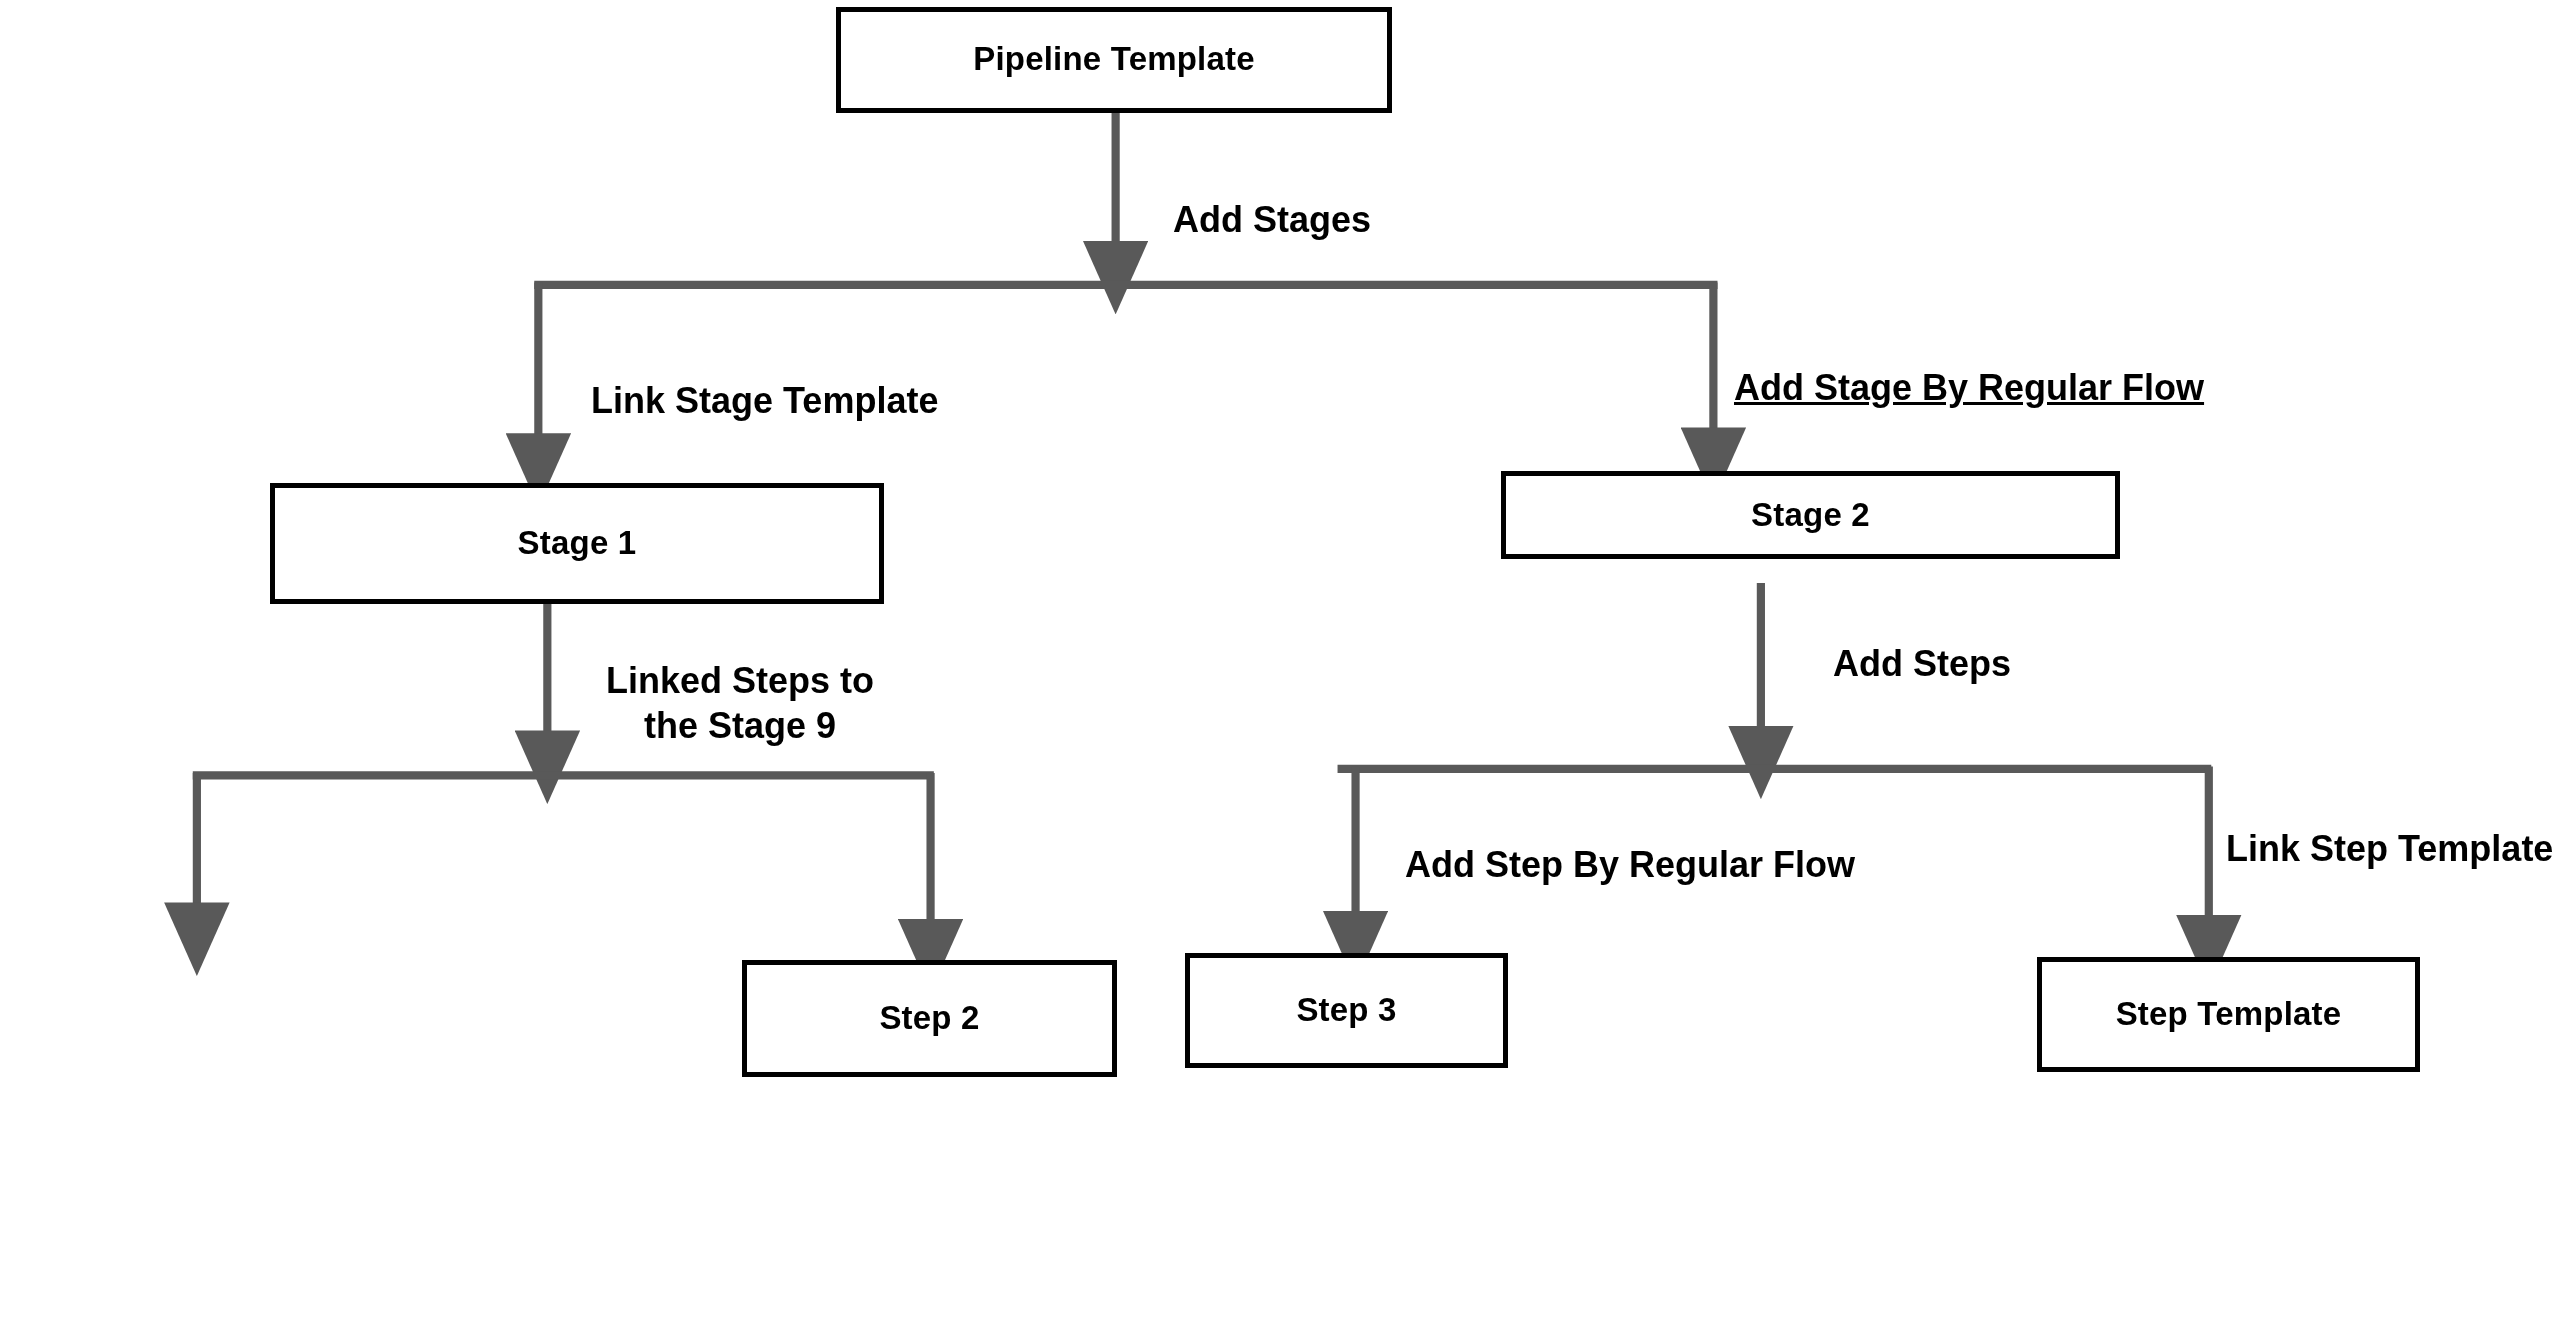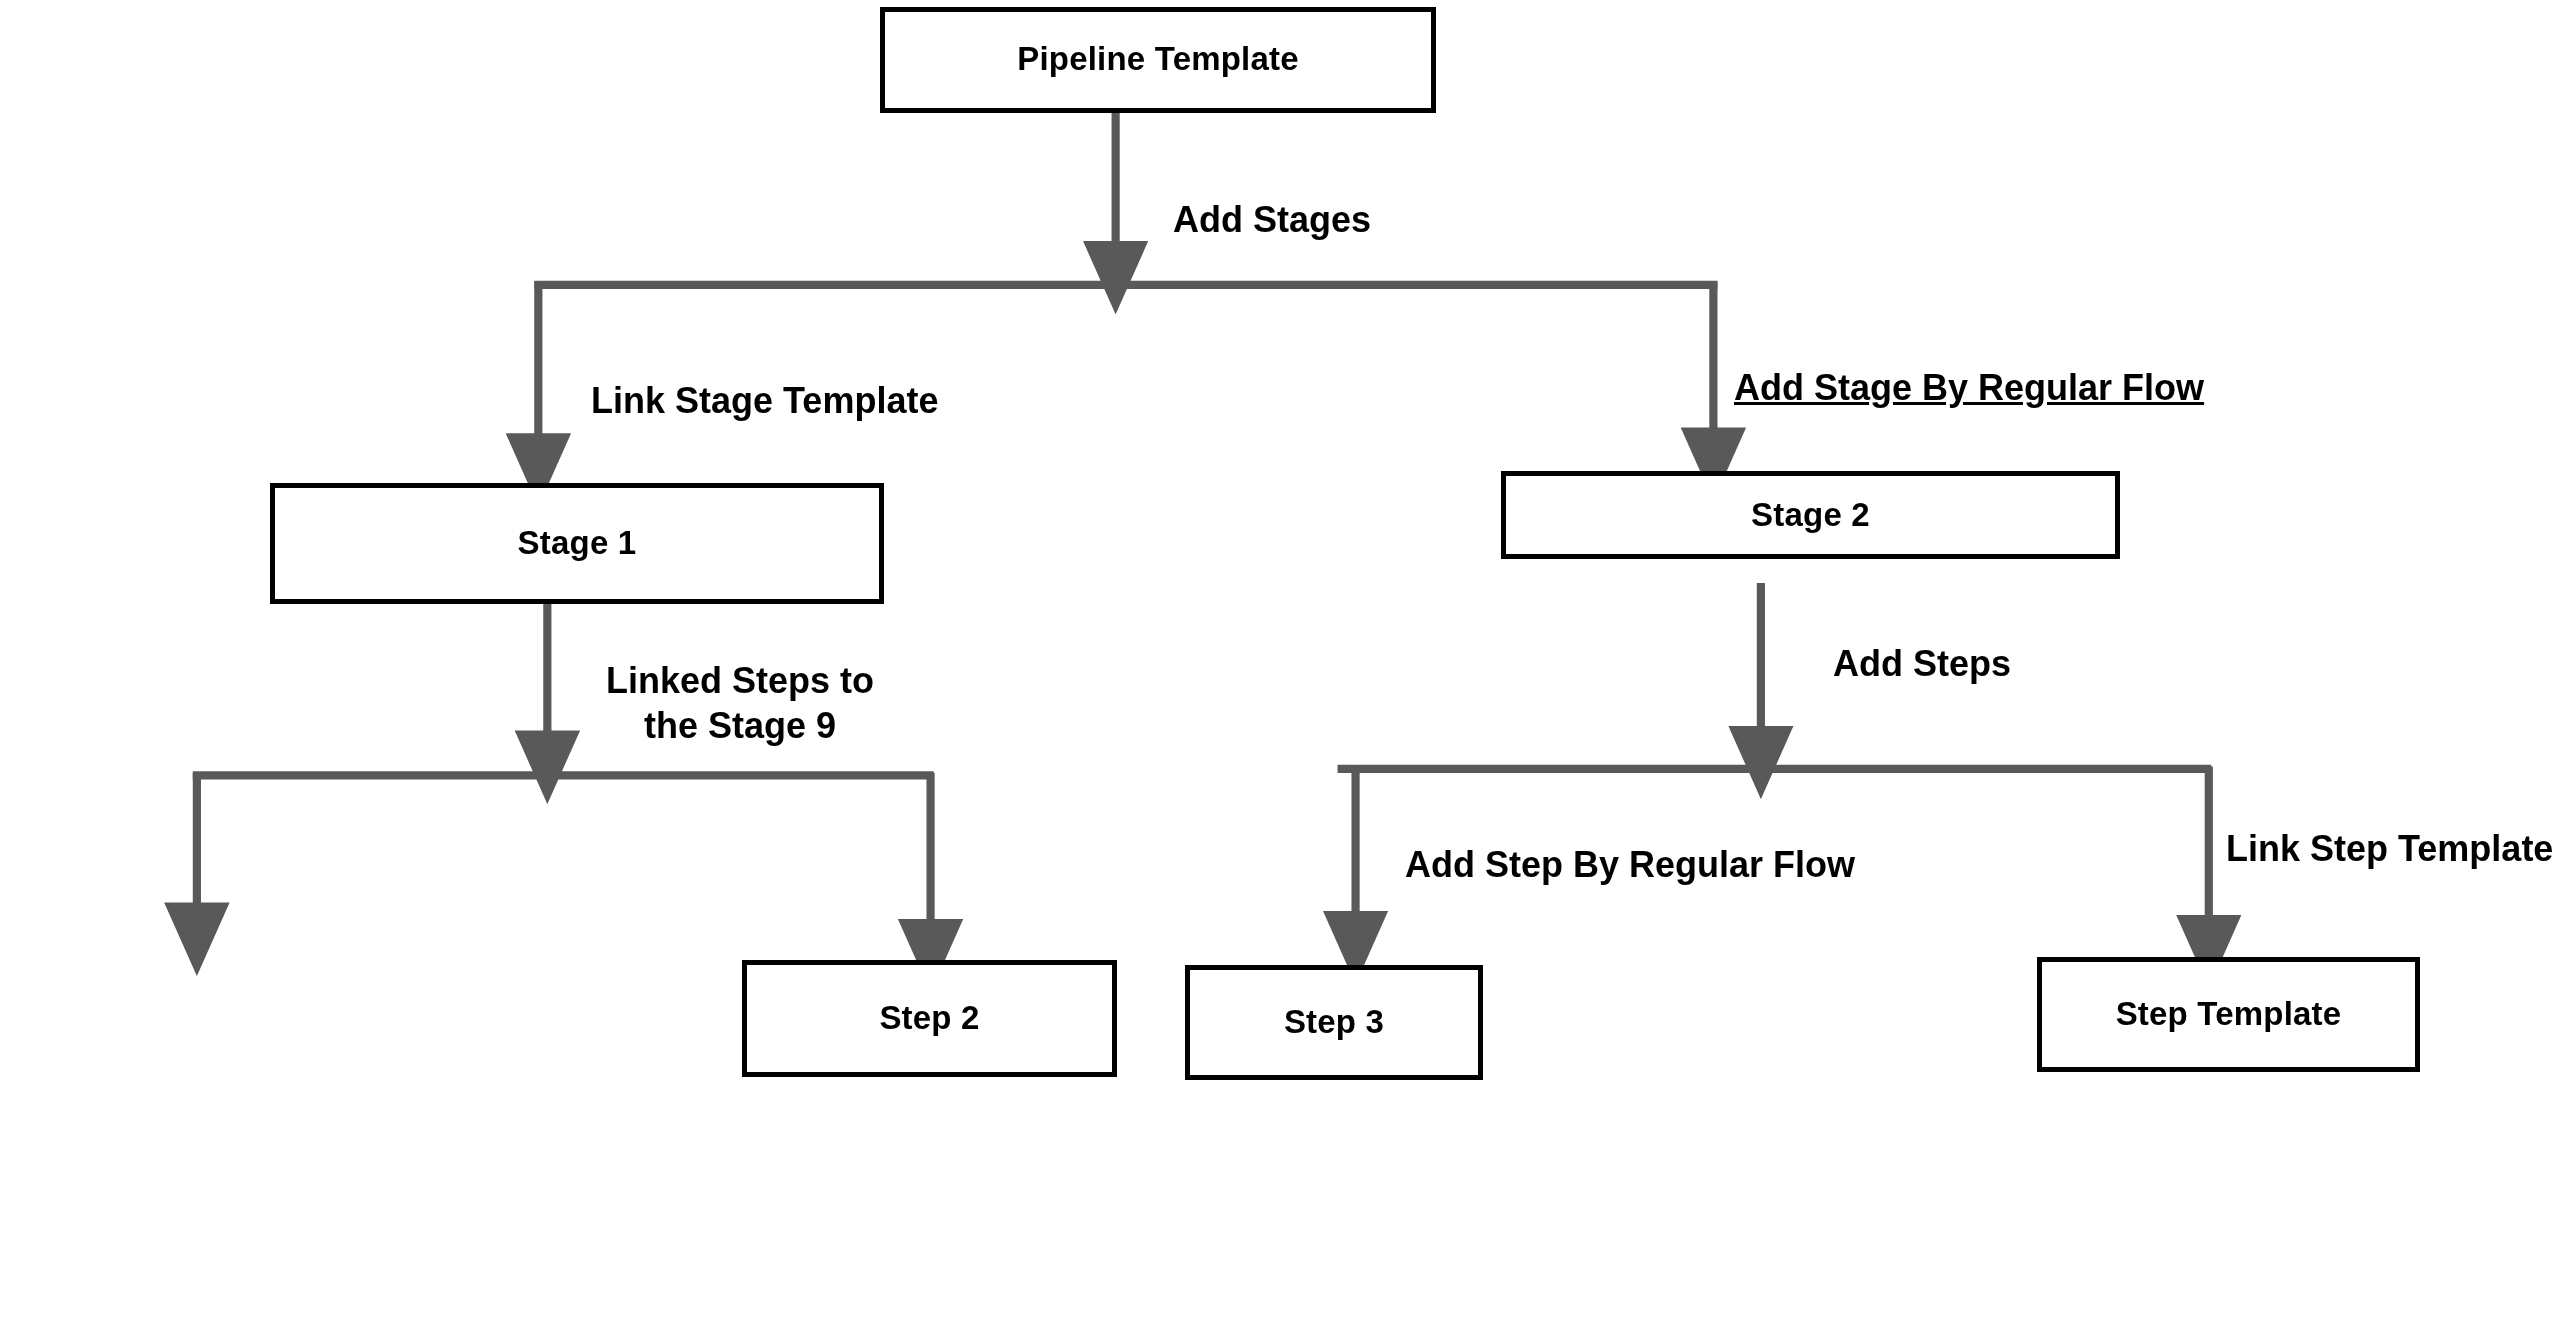--- a/index.html
+++ b/index.html
@@ -105,38 +105,38 @@
 
     <g>
       <path d="M1655,936 L1655,1118" stroke="#595959" stroke-width="10" fill="none" marker-end="url(#arrowhead)"></path>
     </g>
 
     <g>
       <path d="M2697,936 L2697,1123" stroke="#595959" stroke-width="10" fill="none" marker-end="url(#arrowhead)"></path>
     </g>
   </svg>
 
-  <div class="node" style="left:836px; top:6.6px; width:556px; height:106px;margin-left:44px;">
+  <div class="node" style="left:836px; top:6.6px; width:556px; height:106px;">
     <span class="node-label">Pipeline Template</span>
   </div>
 
   <div class="node" style="left:270px; top:483px; width:614px; height:121px;">
     <span class="node-label">Stage 1</span>
   </div>
 
   <div class="node" style="left:1501px; top:471px; width:619px; height:88px;">
     <span class="node-label">Stage 2</span>
   </div>
 
 
   <div class="node" style="left:742px; top:960px; width:375px; height:117px;">
     <span class="node-label">Step 2</span>
   </div>
 
-  <div class="node" style="left:1185px; top:953px; width:298px; height:115px;margin-top:12px;">
+  <div class="node" style="left:1185px; top:953px; width:323px; height:115px;">
     <span class="node-label">Step 3</span>
   </div>
 
   <div class="node" style="left:2037px; top:957px; width:383px; height:115px;">
     <span class="node-label">Step Template</span>
   </div>
 
   <div class="edge-label" style="left:1173px; top:197px;">Add Stages</div>
 
   <div class="edge-label" style="left:591px; top:378px;">Link Stage Template</div>

